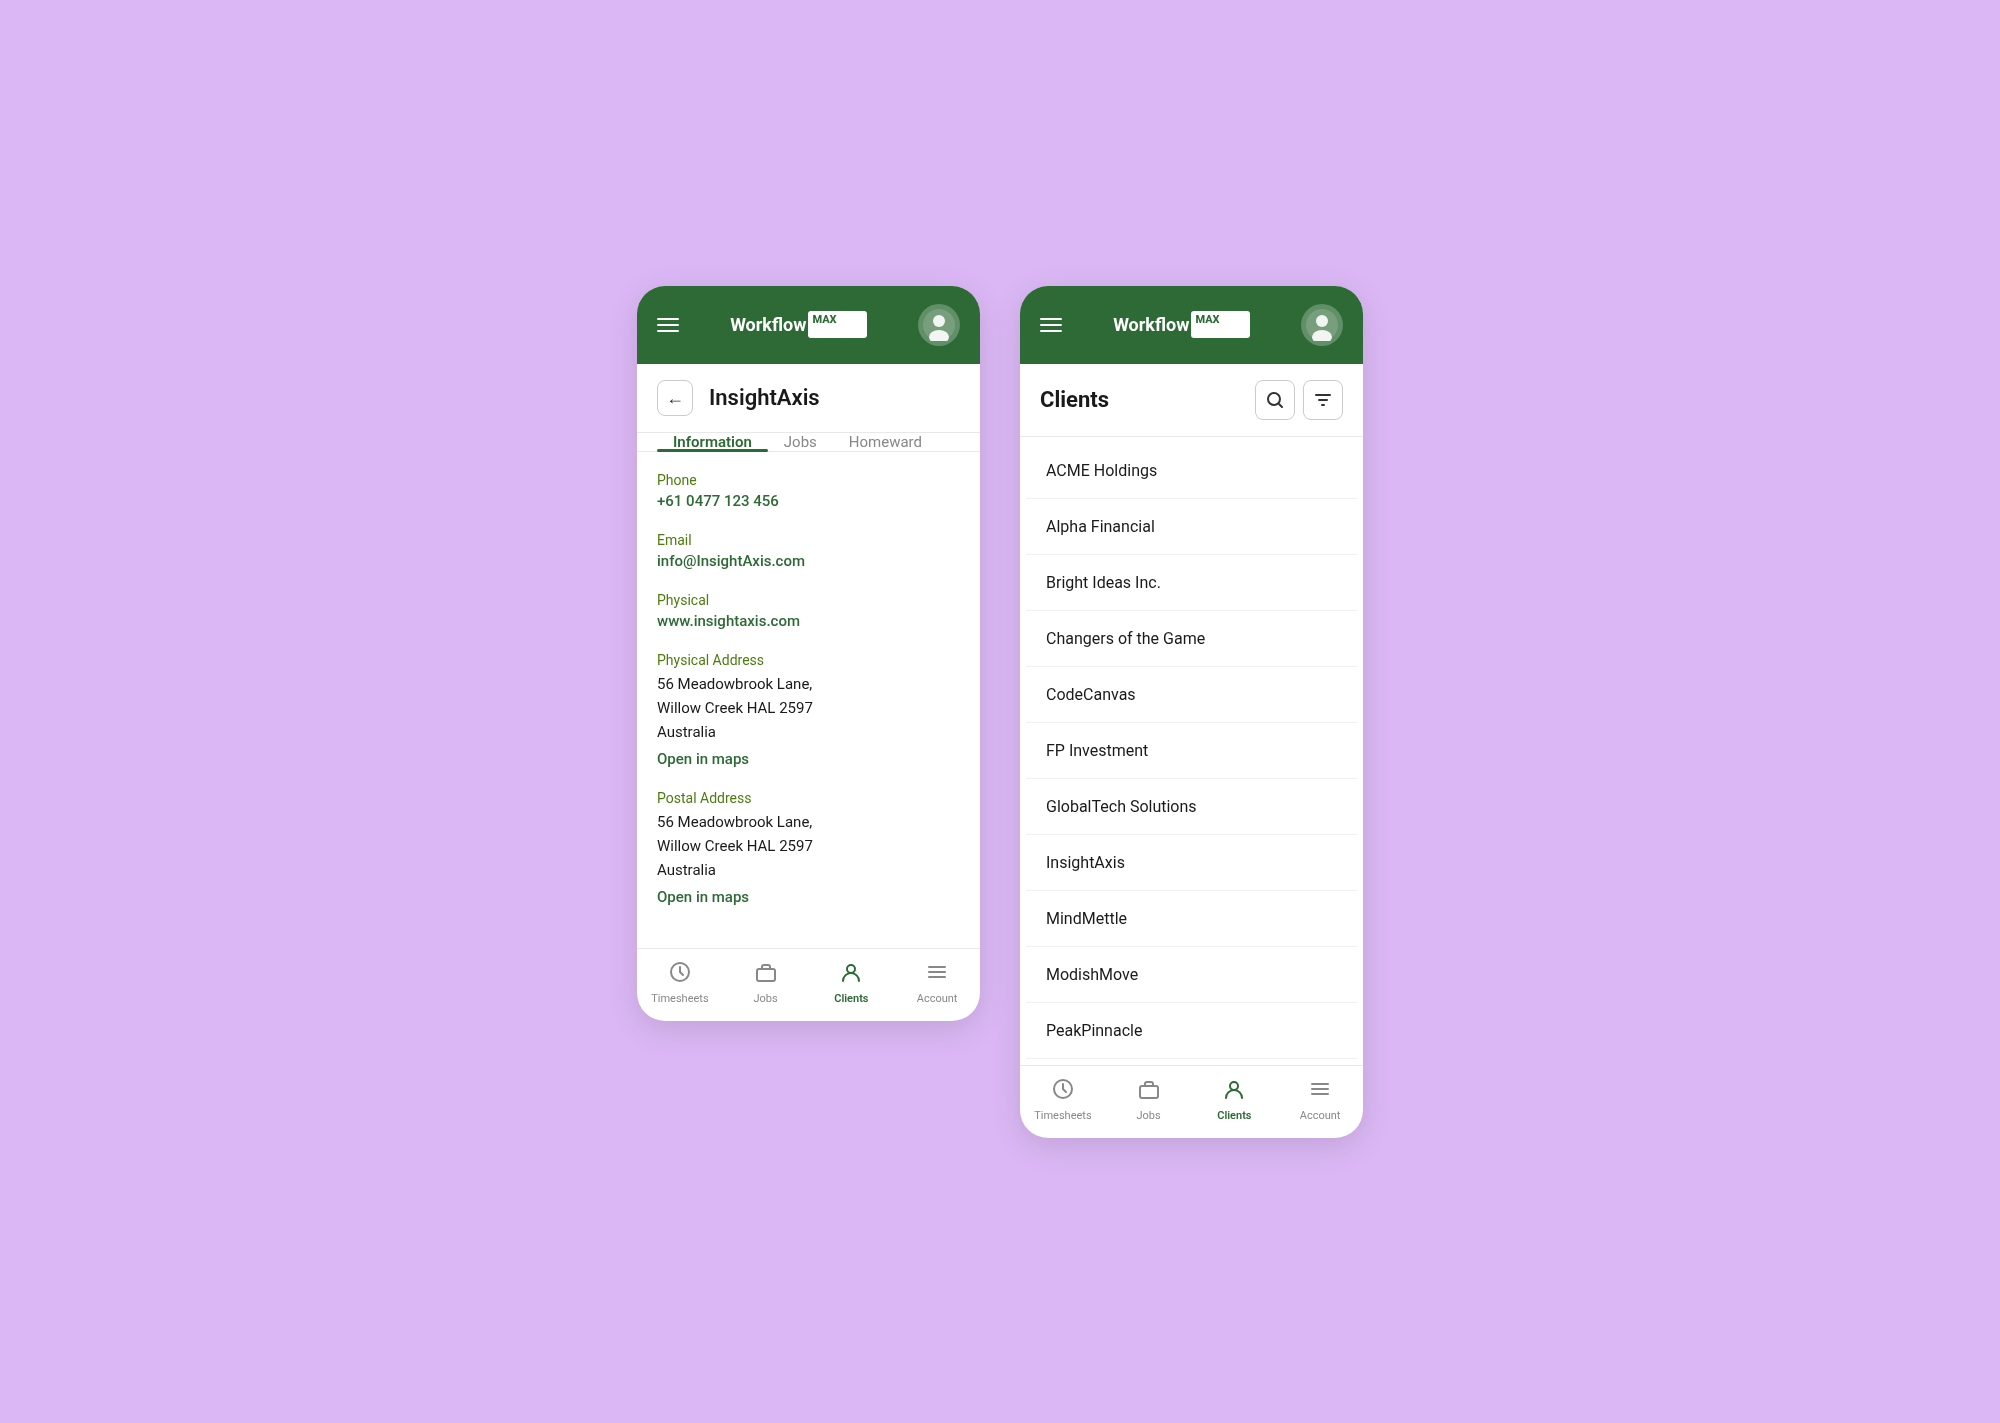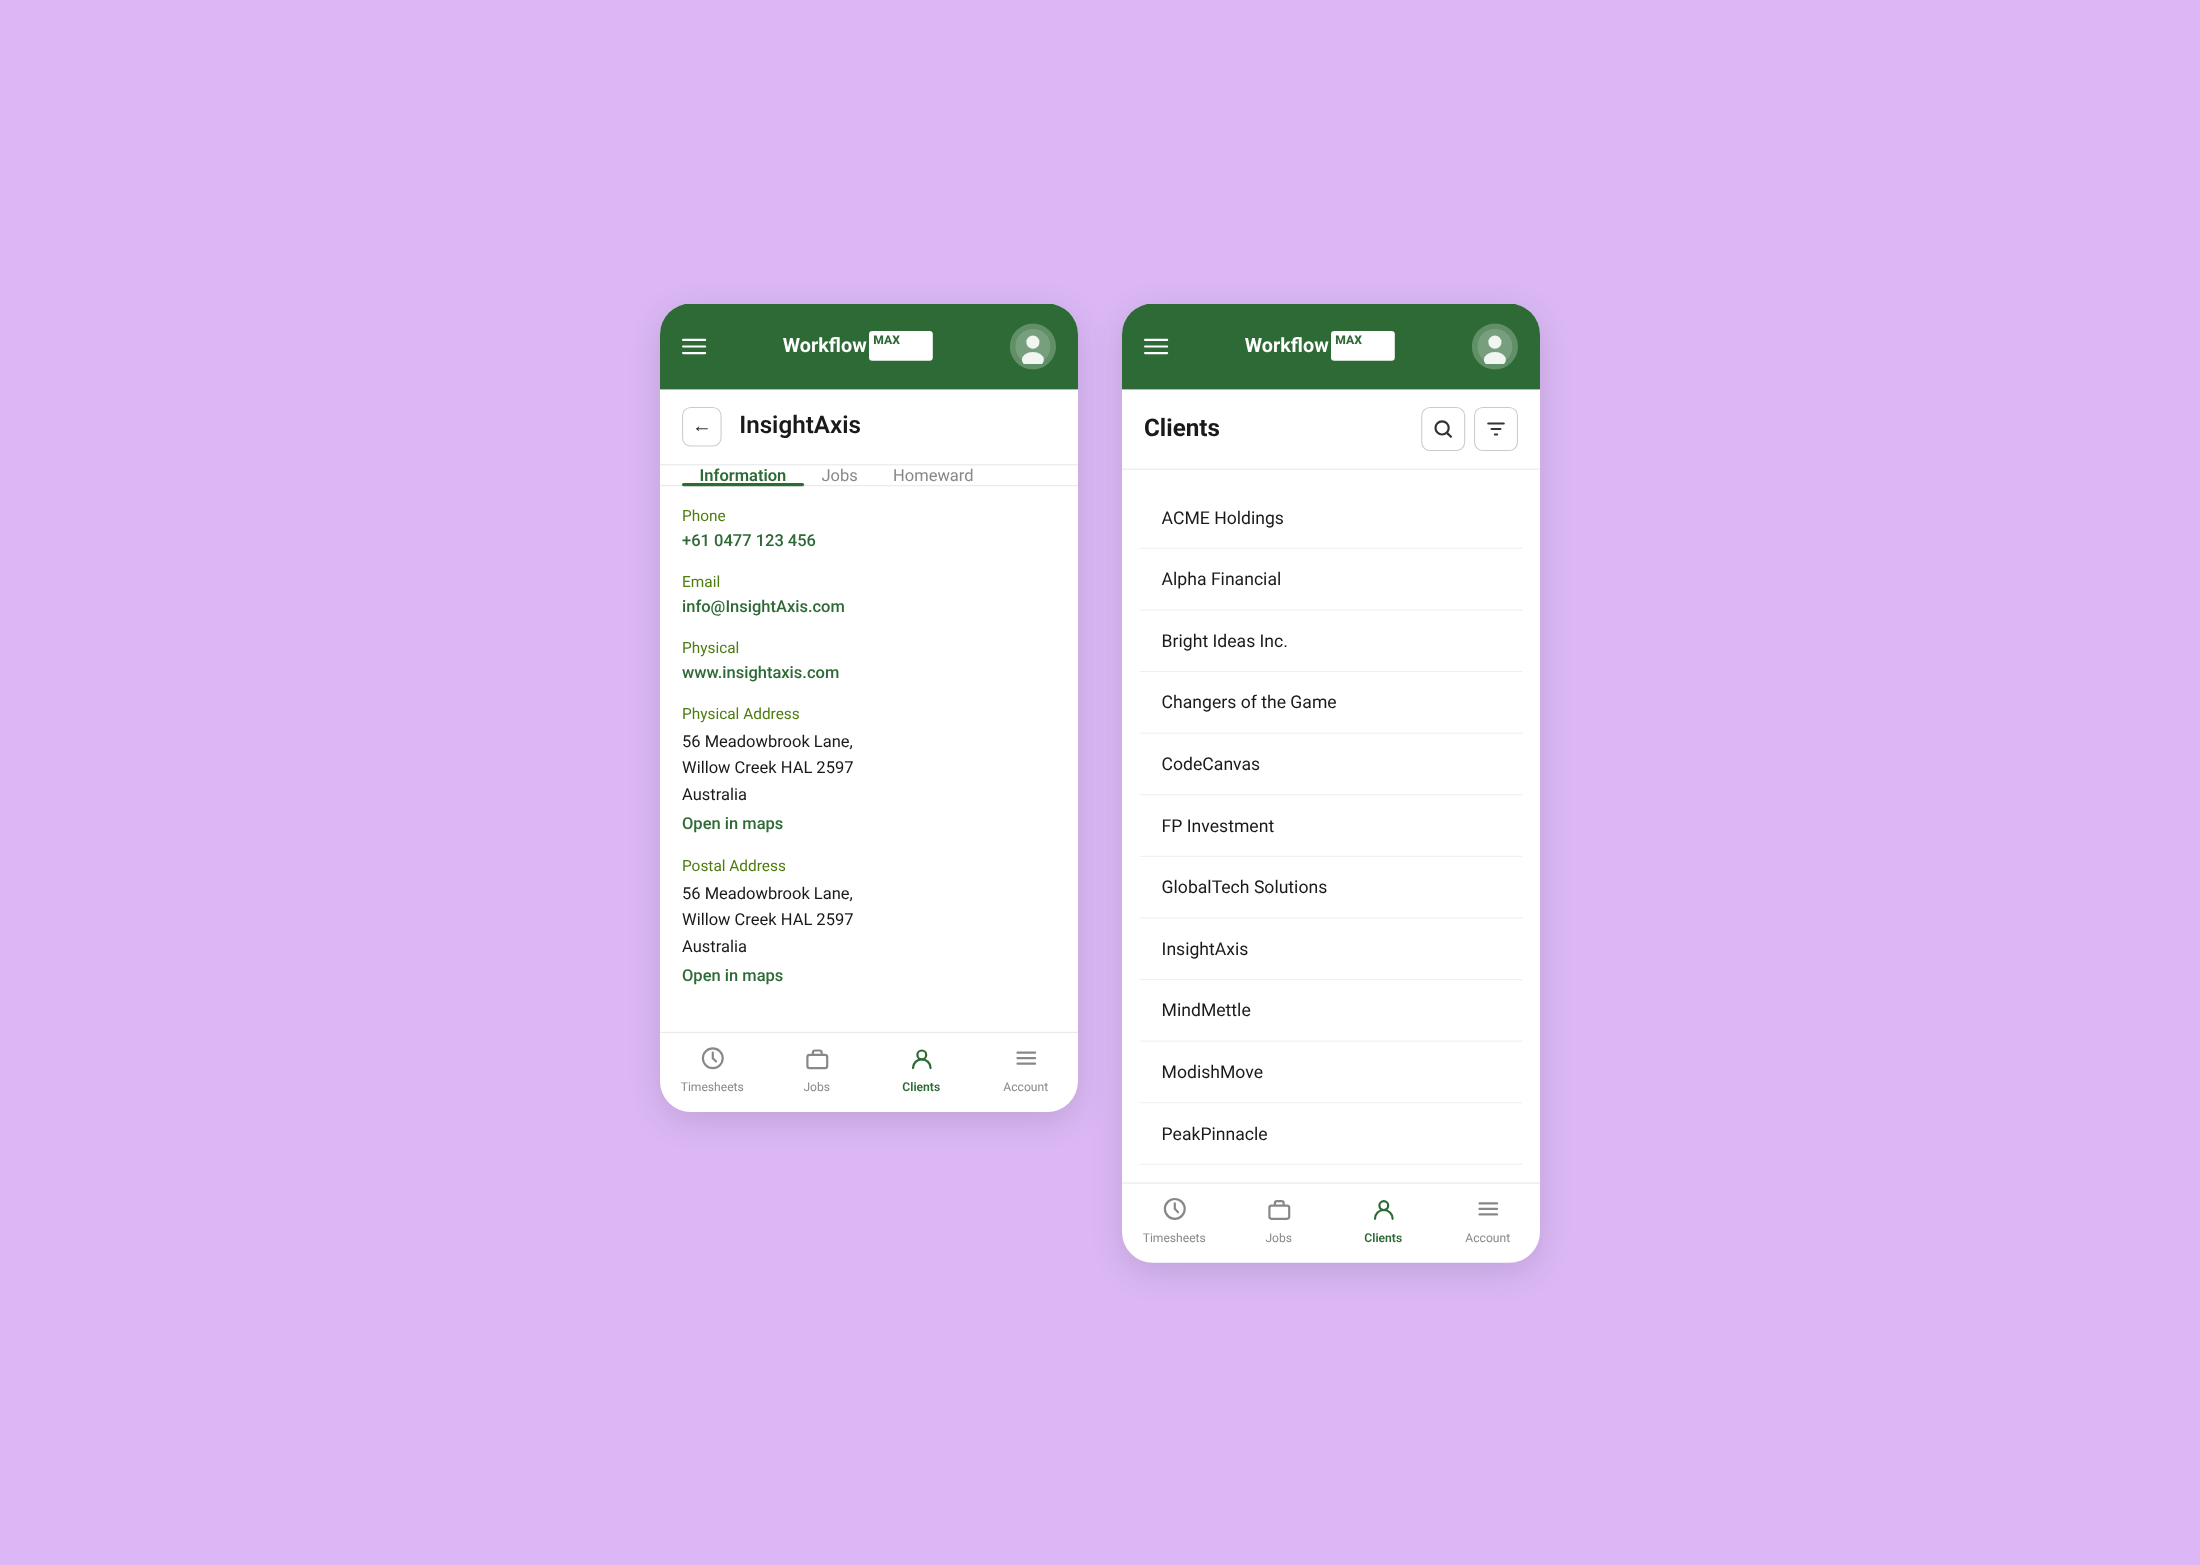--- a/index.html
+++ b/index.html
@@ -11,21 +11,21 @@
       justify-content: center;
       font-family: -apple-system, BlinkMacSystemFont, 'Segoe UI', Roboto, sans-serif;
       padding: 40px 20px;
     }
     .screen-container {
       display: flex;
       gap: 40px;
       align-items: flex-start;
     }
     .phone {
-      width: 380px;
+      width: 343px;
       background: #fff;
       border-radius: 28px;
       overflow: hidden;
       box-shadow: 0 8px 32px rgba(0,0,0,0.12);
       display: flex;
       flex-direction: column;
     }
     
     .phone-header {
       background: #2d6a35;
@@ -152,21 +152,21 @@
       border-radius: 8px;
       display: flex;
       align-items: center;
       justify-content: center;
       cursor: pointer;
       color: #333;
       font-size: 18px;
       background: white;
     }
     .client-list {
-      padding: 16px;
+      padding: 6px;
     }
     .client-item {
       padding: 18px 20px;
       border-bottom: 1px solid #f0f0f0;
       font-size: 16px;
       color: #1a1a1a;
       cursor: pointer;
     }
     
     .phone-nav {

